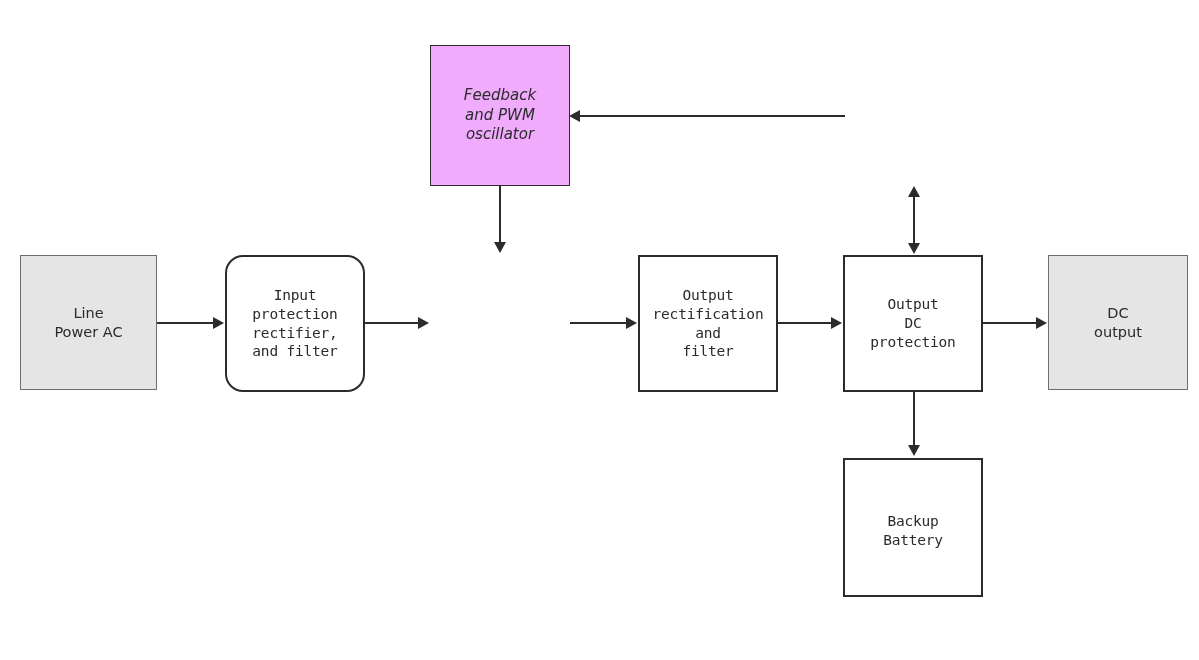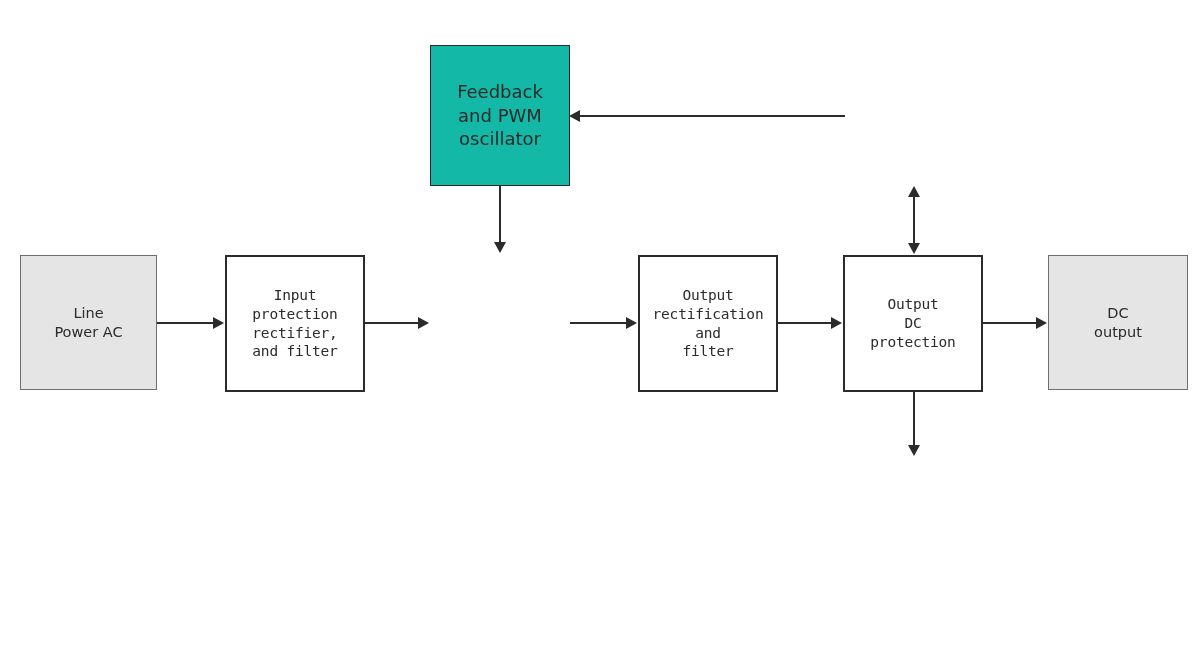--- a/index.html
+++ b/index.html
@@ -38,24 +38,25 @@
     letter-spacing: -0.2px;
   }
   
   .block.terminal {
     background: #e5e5e5;
     border: 1.3px solid #6e6e6e;
     font-family: "DejaVu Sans", sans-serif;
     font-size: 14.5px;
   }
   .block.control {
-    background: #14b8a6;
+    background: #f0abfc;
     border: 1.8px solid #2b2b2b;
     font-family: "DejaVu Sans", sans-serif;
-    font-size: 18px;
+    font-size: 15px;
+    font-style: italic;
   }
   .block.shiftup { align-items: flex-start; padding-top: 52px; }
 
   
   .conn {
     position: absolute;
     background: #2b2b2b;
   }
   .conn.h { height: 2px; }
   .conn.v { width: 2px; }
@@ -87,21 +88,21 @@
   }
 </style>
 </head>
 <body>
 
 <div id="canvas">
 
   <div class="block terminal" style="left:20px; top:255px; width:137px; height:135px;">Line
 Power AC</div>
 
-  <div class="block process" style="left:225px; top:255px; width:140px; height:137px;">Input
+  <div class="block process" style="left:225px; top:255px; width:140px; height:137px;border-radius:18px;">Input
 protection
 rectifier,
 and filter</div>
 
 
   <div class="block process" style="left:638px; top:255px; width:140px; height:137px;">Output
 rectification
 and
 filter</div>
 
@@ -110,20 +111,22 @@
 protection</div>
 
   <div class="block terminal" style="left:1048px; top:255px; width:140px; height:135px;">DC
 output</div>
 
   <div class="block control" style="left:430px; top:45px; width:140px; height:141px;">Feedback
 and PWM
 oscillator</div>
 
 
+  <div class="block process shiftup" style="left:843px; top:458px; width:140px; height:139px;">Backup
+Battery</div>
 
   <div class="conn h" style="left:157px; top:322px; width:57px;"></div>
   <div class="arrow right" style="left:213px; top:317px;"></div>
 
   <div class="conn h" style="left:365px; top:322px; width:54px;"></div>
   <div class="arrow right" style="left:418px; top:317px;"></div>
 
   <div class="conn h" style="left:570px; top:322px; width:57px;"></div>
   <div class="arrow right" style="left:626px; top:317px;"></div>
 

